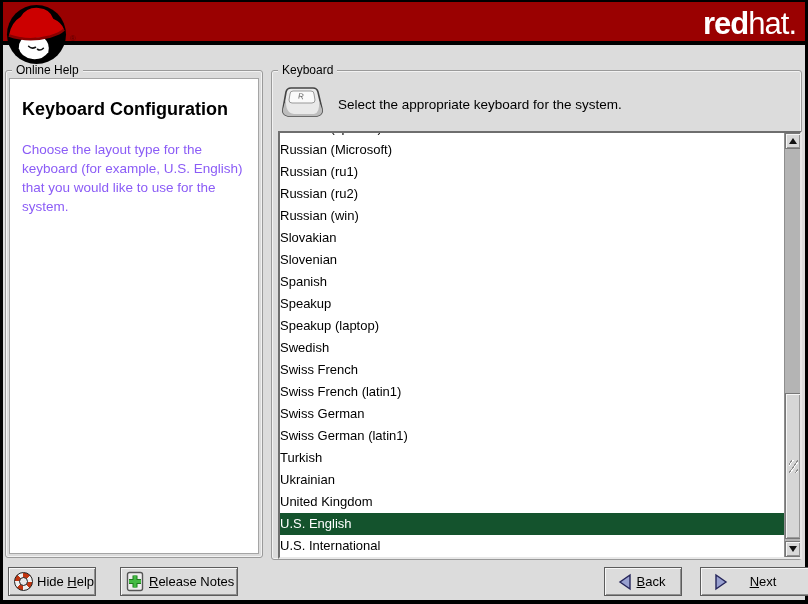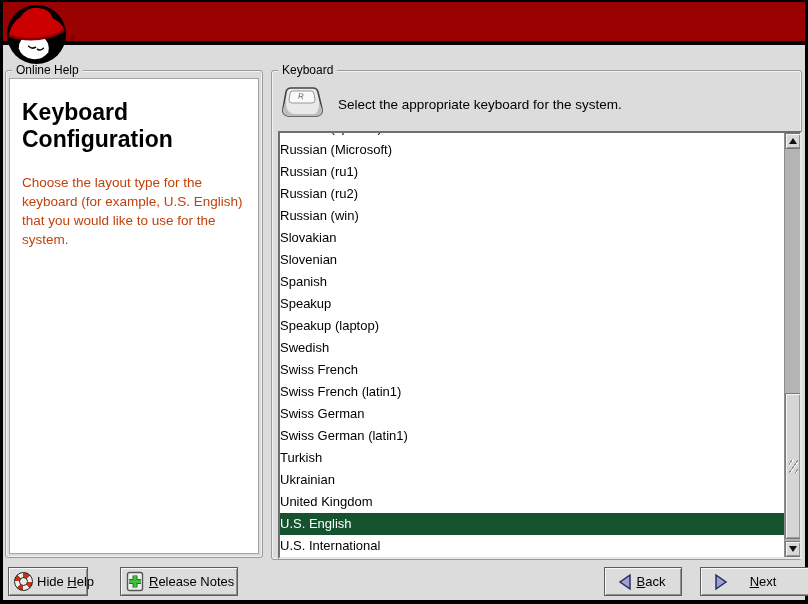--- a/index.html
+++ b/index.html
@@ -15,22 +15,22 @@
   .wordmark .b { font-weight:bold; }
   .wordmark .l { font-weight:normal; }
 
   
   .frame { position:absolute; border:1px solid #9a9a9a; box-shadow:inset 0 0 0 1px #f2f2f2; border-radius:3px; }
   .frame-label { position:absolute; top:-8px; left:6px; background:#dcdcdc; padding:0 4px; font-size:12px; color:#000; line-height:15px; }
 
   
   .help-frame { left:2px; top:68px; width:258px; height:488px; }
   .help-white { position:absolute; left:3px; top:7px; right:3px; bottom:3px; background:#fff; border:1px solid #a5a5a5; padding:14px 10px 0 12px; overflow:hidden; }
-  .help-title { font-size:23px; font-weight:bold; color:#000; margin:6px 0 20px 0; letter-spacing:0; }
-  .help-body { font-size:13.5px; color:#c2410c; line-height:19px; width:232px; }
+  .help-title { font-size:18px; font-weight:bold; color:#000; margin:6px 0 20px 0; letter-spacing:0; }
+  .help-body { font-size:13.5px; color:#8b5cf6; line-height:19px; width:232px; }
 
   
   .kbd-frame { left:268px; top:68px; width:531px; height:490px; }
   .kbd-header { position:absolute; left:8px; top:12px; height:42px; display:flex; align-items:center; }
   .kbd-instruction { font-size:13.5px; color:#000; margin-left:14px; }
 
   
   .list { position:absolute; left:6px; top:60px; width:524px; height:428px; background:#fff;
           border:2px solid; border-color:#6e6e6e #e8e8e8 #e8e8e8 #6e6e6e; overflow:hidden; }
   .rows { position:absolute; left:0; top:-16px; right:16px; }
@@ -48,21 +48,21 @@
   .sb-thumb { position:absolute; left:0; top:260px; width:16px; height:146px; background:#d6d6d6; border:1px solid #777;
               box-shadow:inset 1px 1px 0 #f6f6f6, inset -1px -1px 0 #9a9a9a; }
   .sb-thumb::after { content:""; position:absolute; left:3px; top:66px; width:9px; height:13px;
               background:repeating-linear-gradient(125deg, transparent 0 2px, #8f8f8f 2px 3px, #fdfdfd 3px 4px, transparent 4px 5px); }
 
   
   .btn { position:absolute; top:565px; height:29px; background:#dcdcdc; border:1px solid #5c5c5c;
          box-shadow:inset 1px 1px 0 #f7f7f7, inset -1px -1px 0 #8f8f8f;
          display:flex; align-items:center; font-size:13px; color:#000; cursor:default; }
   .btn u { text-decoration:underline; }
-  .btn-hide-help { left:5px; width:80px; padding-left:5px; }
+  .btn-hide-help { left:5px; width:88px; padding-left:5px; }
   .btn-release { left:117px; width:118px; padding-left:5px; }
   .btn-back { left:601px; width:78px; padding:0 12px;justify-content:center; }
   .btn-next { left:697px; width:110px; padding:0 12px; }
   .btn-label { margin-left:4px; white-space:nowrap; }
   .nav-label { margin:0 auto; }
 
   
   .lifebuoy { width:19px; height:19px; border-radius:50%; border:1px solid #222; position:relative; flex:none;
       background:conic-gradient(#c23510 0 50deg, #efefef 50deg 95deg, #c23510 95deg 140deg, #efefef 140deg 185deg, #c23510 185deg 230deg, #efefef 230deg 275deg, #c23510 275deg 320deg, #efefef 320deg 360deg); }
   .lifebuoy::after { content:""; position:absolute; left:4px; top:4px; right:4px; bottom:4px; background:#e8e8e8; border:1px solid #222; border-radius:50%; }
@@ -77,20 +77,21 @@
 
     <div class="banner"></div>
     <svg class="logo" viewBox="0 0 64 64">
       <circle cx="32" cy="32" r="30" fill="#000"></circle>
       <path d="M14,46 Q14,36 22,34 Q34,31 40,36 Q46,41 44,50 Q38,58 28,57 Q16,55 14,46 Z" fill="#fff"></path>
       <path d="M24,44 q3,3 7,1 M33,47 q3,2 6,-1" stroke="#111" stroke-width="1.6" fill="none" stroke-linecap="round"></path>
       <path d="M4,33 Q6,20 16,14 Q22,4 34,5 Q46,6 49,16 Q58,20 60,27 Q52,34 38,35 Q16,37 4,33 Z" fill="#cc0000"></path>
       <path d="M4,33 Q24,40 46,34 Q56,31 60,27" stroke="#8a0000" stroke-width="2.5" fill="none"></path>
     </svg>
     <div class="reg-banner">®</div>
+    <div class="wordmark"><span class="b">red</span><span class="l">hat.</span></div>
 
     <div class="frame help-frame">
       <span class="frame-label">Online Help</span>
       <div class="help-white">
         <div class="help-title">Keyboard Configuration</div>
         <div class="help-body">Choose the layout type for the keyboard (for example, U.S. English) that you would like to use for the system.</div>
       </div>
     </div>
 
     <div class="frame kbd-frame">

